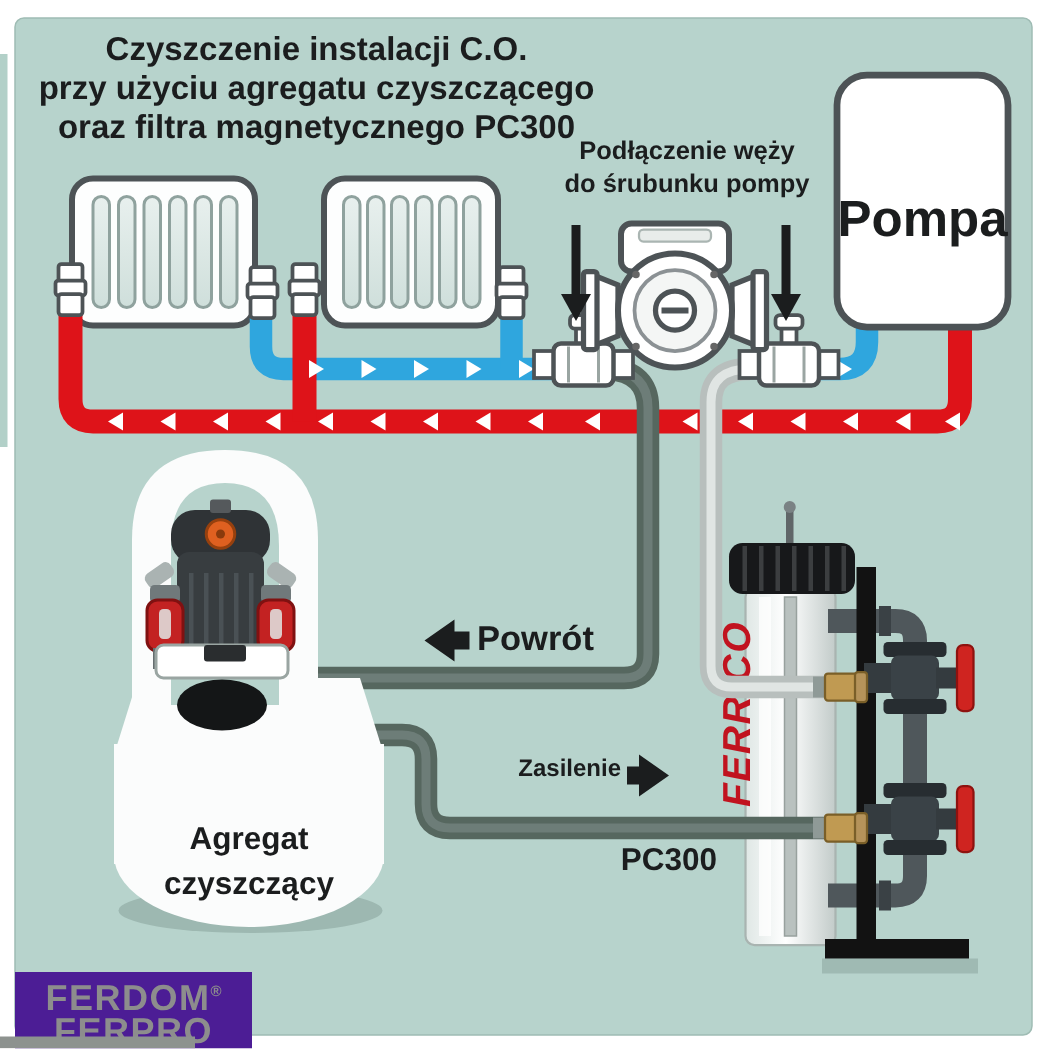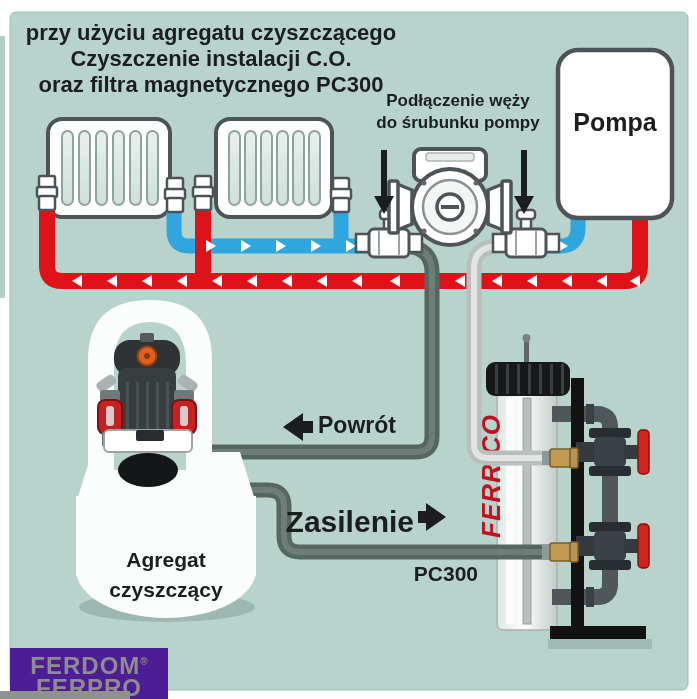--- a/index.html
+++ b/index.html
@@ -4,23 +4,23 @@
 <style>
   html,body{margin:0;padding:0;background:#fff;}
   #stage{position:relative;width:697px;height:699px;background:#ffffff;overflow:hidden;
          font-family:"Liberation Sans", sans-serif;}
   #diagram-svg{position:absolute;left:0;top:0;}
   .lbl{position:absolute;color:#1b1d1e;font-weight:bold;line-height:1.18;white-space:nowrap;}
   .center{text-align:center;}
   .right{text-align:right;}
   #title{left:18px;top:20px;width:386px;font-size:22px;line-height:26px;}
   #hose-note{left:366px;top:90px;width:184px;font-size:17px;line-height:22px;}
-  #pompa-label{left:558px;top:108px;width:114px;font-size:25px;}
+  #pompa-label{left:558px;top:126px;width:114px;font-size:34px;}
   #powrot-label{left:318px;top:412px;font-size:23px;}
-  #zasilenie-label{left:240px;top:504px;width:174px;font-size:30px;}
+  #zasilenie-label{left:240px;top:504px;width:174px;font-size:16px;}
   #filter-label{left:250px;top:560px;width:228px;font-size:21px;line-height:27px;}
   #agregat-label{left:78px;top:545px;width:176px;font-size:21px;line-height:30px;}
   #logo{position:absolute;left:10px;top:648px;width:158px;height:49px;background:#4c1d95;
         color:#8d8d8d;font-weight:bold;font-size:24px;line-height:22px;letter-spacing:1px;
         padding-top:3px;text-align:center;}
   #logo sup{font-size:10px;letter-spacing:0;}
   .strip-bottom{position:absolute;left:0;top:691px;width:130px;height:8px;background:#8d928f;}
   .strip-left{position:absolute;left:0;top:36px;width:5px;height:262px;background:#b2d0c8;}
 </style>
 </head>
@@ -272,22 +272,22 @@
         <polygon points="374,196 394,196 384,214"></polygon>
     <rect x="521" y="150" width="6" height="48"></rect>
         <polygon points="514,196 534,196 524,214"></polygon>
   </g>
 
   <polygon fill="#1b1d1e" points="283,427 303,413 303,421 313,421 313,433 303,433 303,441"></polygon>
   <polygon fill="#1b1d1e" points="446,517 426,503 426,511 418,511 418,523 426,523 426,531"></polygon>
 </svg>
 
 <div id="title" class="lbl center">
+  <div>Czyszczenie instalacji C.O.</div>
   <div>przy użyciu agregatu czyszczącego</div>
-  <div>Czyszczenie instalacji C.O.</div>
   <div>oraz filtra magnetycznego PC300</div>
 </div>
 
 <div id="hose-note" class="lbl center">
   <div>Podłączenie węży</div>
   <div>do śrubunku pompy</div>
 </div>
 
 <div id="pompa-label" class="lbl center">Pompa</div>
 

